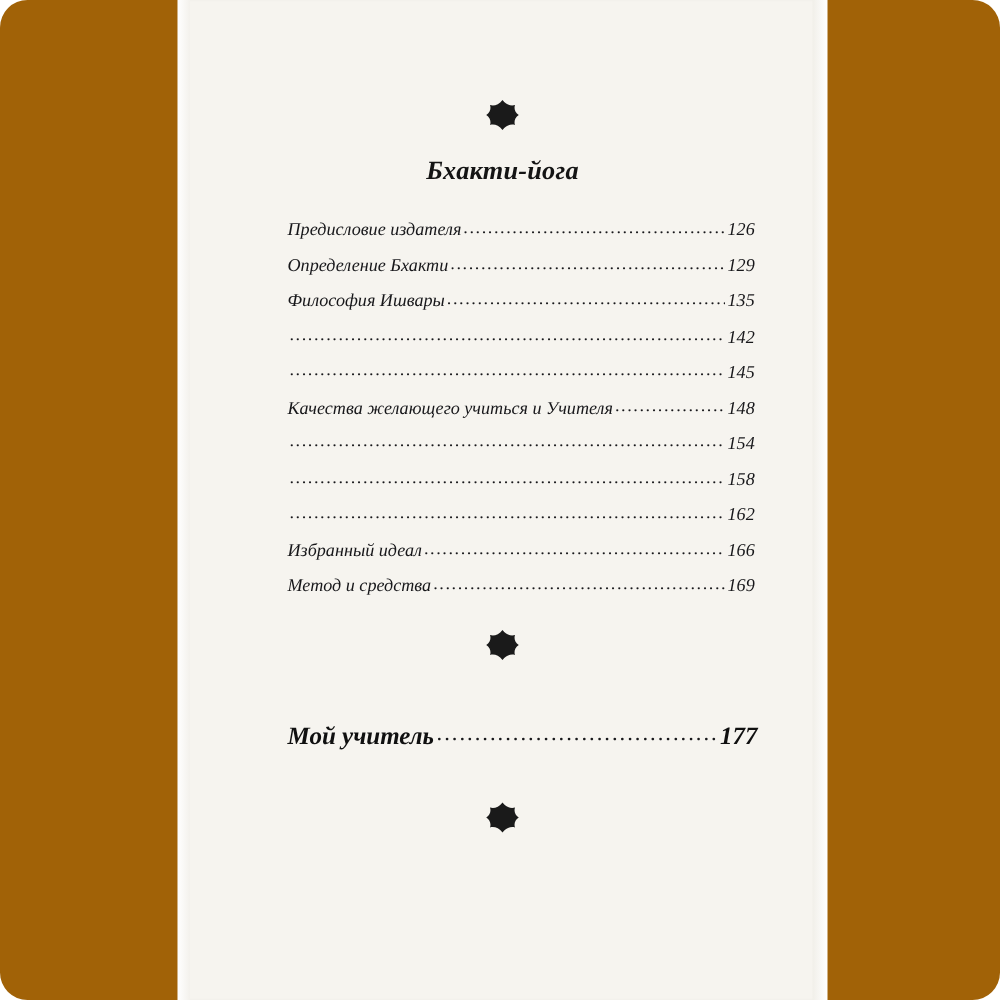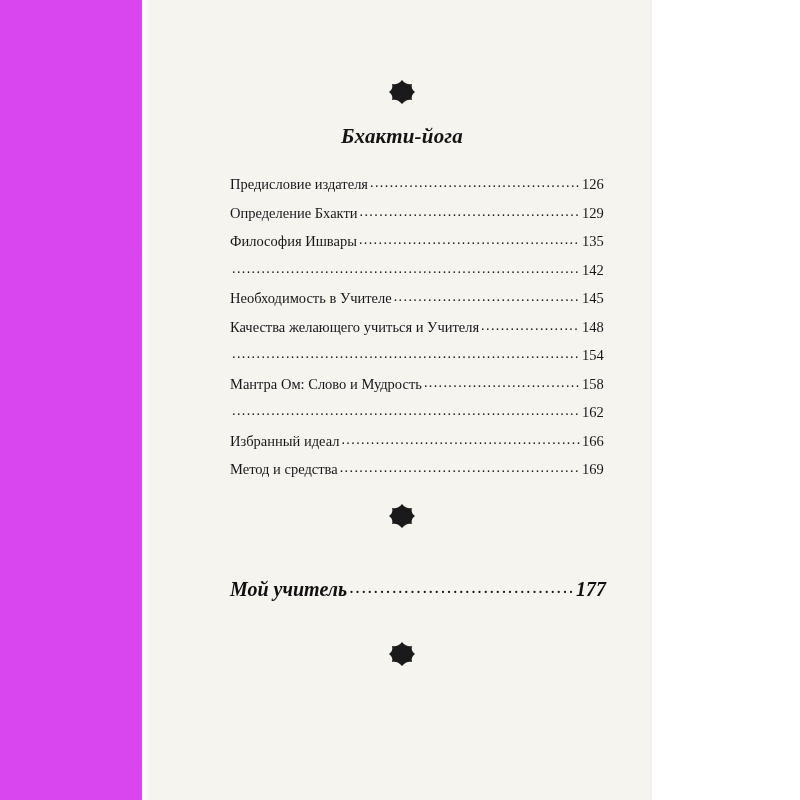--- a/index.html
+++ b/index.html
@@ -7,24 +7,25 @@
     padding: 0;
     width: 800px;
     height: 800px;
     background: #ffffff;
   }
   body {
     font-family: "Liberation Serif", serif;
   }
   .page {
     position: relative;
-    width: 652px;
-    height: 800px;
-    background: #d946ef;
+    width: 800px;
+    height: 800px;
+    background: #a16207;
     overflow: hidden;
+    border-radius: 22px;
   }
   
   .paper {
     position: absolute;
     left: 148px;
     top: 0;
     width: 508px;
     height: 800px;
     background: #f6f4ef;
     box-shadow: 0 0 2px rgba(0,0,0,0.04) inset;
@@ -85,20 +86,21 @@
     top: 176px;
     width: 380px;
   }
   .toc-row {
     display: flex;
     align-items: baseline;
     font-size: 14.5px;
     color: #17171a;
     margin-bottom: 11.5px;
     white-space: nowrap;
+    font-style: italic;
   }
   .toc-label { flex: 0 0 auto; }
   .toc-dots {
     flex: 1 1 auto;
     overflow: hidden;
     margin: 0 2px;
     position: relative;
     top: -2px;
     color: #17171a;
     letter-spacing: 1.4px;
@@ -168,38 +170,36 @@
         <span class="toc-dots">............................................................................</span>
         <span class="toc-page">135</span>
       </div>
 
       <div class="toc-row">
         <span class="toc-dots">............................................................................</span>
         <span class="toc-page">142</span>
       </div>
 
       <div class="toc-row">
-        <span class="toc-label">Необходимость в Учителе</span>
         <span class="toc-dots">............................................................................</span>
         <span class="toc-page">145</span>
       </div>
 
       <div class="toc-row">
         <span class="toc-label">Качества желающего учиться и Учителя</span>
         <span class="toc-dots">............................................................................</span>
         <span class="toc-page">148</span>
       </div>
 
       <div class="toc-row">
         <span class="toc-dots">............................................................................</span>
         <span class="toc-page">154</span>
       </div>
 
       <div class="toc-row">
-        <span class="toc-label">Мантра Ом: Слово и Мудрость</span>
         <span class="toc-dots">............................................................................</span>
         <span class="toc-page">158</span>
       </div>
 
       <div class="toc-row">
         <span class="toc-dots">............................................................................</span>
         <span class="toc-page">162</span>
       </div>
 
       <div class="toc-row">

